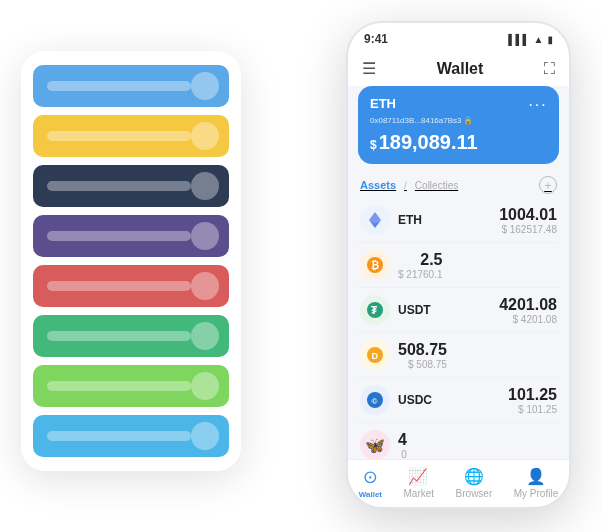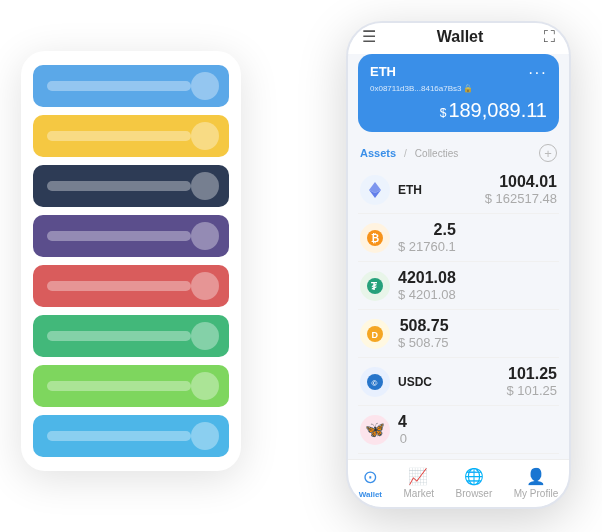--- a/index.html
+++ b/index.html
@@ -121,29 +121,30 @@
     }
     .eth-card-top {
       display: flex;
       justify-content: space-between;
       align-items: flex-start;
       margin-bottom: 2px;
     }
     .eth-ticker { font-size: 13px; font-weight: 700; }
     .eth-dots { font-size: 16px; letter-spacing: 1px; }
     .eth-address { font-size: 8px; opacity: 0.8; margin-bottom: 6px; }
-    .eth-balance { font-size: 20px; font-weight: 400; text-align: right; }
+    .eth-balance { font-size: 20px; font-weight: 700; }
     .eth-balance-prefix { font-size: 12px; margin-right: 2px; }
 
     
     .assets-header {
       display: flex;
       align-items: center;
       justify-content: space-between;
       padding: 4px 12px 4px;
+      text-decoration: underline;
     }
     .assets-tabs { display: flex; gap: 8px; align-items: center; }
     .tab-active { font-size: 11px; font-weight: 600; color: #3a8fe8; }
     .tab-sep { font-size: 10px; color: #bbb; }
     .tab-inactive { font-size: 10px; color: #aaa; }
     .add-btn { width: 18px; height: 18px; border-radius: 50%; border: 1.5px solid #bbb; display: flex; align-items: center; justify-content: center; font-size: 13px; color: #bbb; cursor: pointer; }
 
     
     .asset-list {
       overflow-y: auto;
@@ -182,21 +183,21 @@
     }
     .asset-values {
       text-align: right;
     }
     .asset-amount {
       font-size: 16px;
       font-weight: 600;
       color: #222;
     }
     .asset-usd {
-      font-size: 13px;
+      font-size: 10px;
       color: #aaa;
     }
 
     
     .bottom-nav {
       position: absolute;
       bottom: 0;
       left: 0;
       right: 0;
       background: #fff;
@@ -254,20 +255,28 @@
       <div class="card-row-icon"></div>
     </div>
     <div class="card-row row-sky">
       <div class="card-row-label"></div>
       <div class="card-row-icon"></div>
     </div>
   </div>
 
   <div class="phone">
 
+    <div class="phone-status">
+      <span class="status-time">9:41</span>
+      <div class="status-icons">
+        <span>▌▌▌</span>
+        <span>▲</span>
+        <span>▮</span>
+      </div>
+    </div>
 
     <div class="phone-header">
       <span class="header-menu">☰</span>
       <span class="header-title">Wallet</span>
       <span class="header-scan">⛶</span>
     </div>
 
     <div class="eth-card">
       <div class="eth-card-top">
         <span class="eth-ticker">ETH</span>
@@ -320,20 +329,21 @@
         </div>
       </div>
 
       <div class="asset-item">
         <div class="asset-icon icon-usdt">
           <svg width="18" height="18" viewBox="0 0 18 18">
               <circle cx="9" cy="9" r="8" fill="#26a17b"></circle>
               <text x="5" y="13" font-size="10" fill="#fff" font-weight="bold">₮</text>
             </svg>
         </div>
+        <span class="asset-name">USDT</span>
         <div class="asset-values">
           <div class="asset-amount">4201.08</div>
           <div class="asset-usd">$ 4201.08</div>
         </div>
       </div>
 
       <div class="asset-item">
         <div class="asset-icon icon-dai">
           <svg width="18" height="18" viewBox="0 0 18 18">
               <circle cx="9" cy="9" r="8" fill="#f5a623"></circle>

